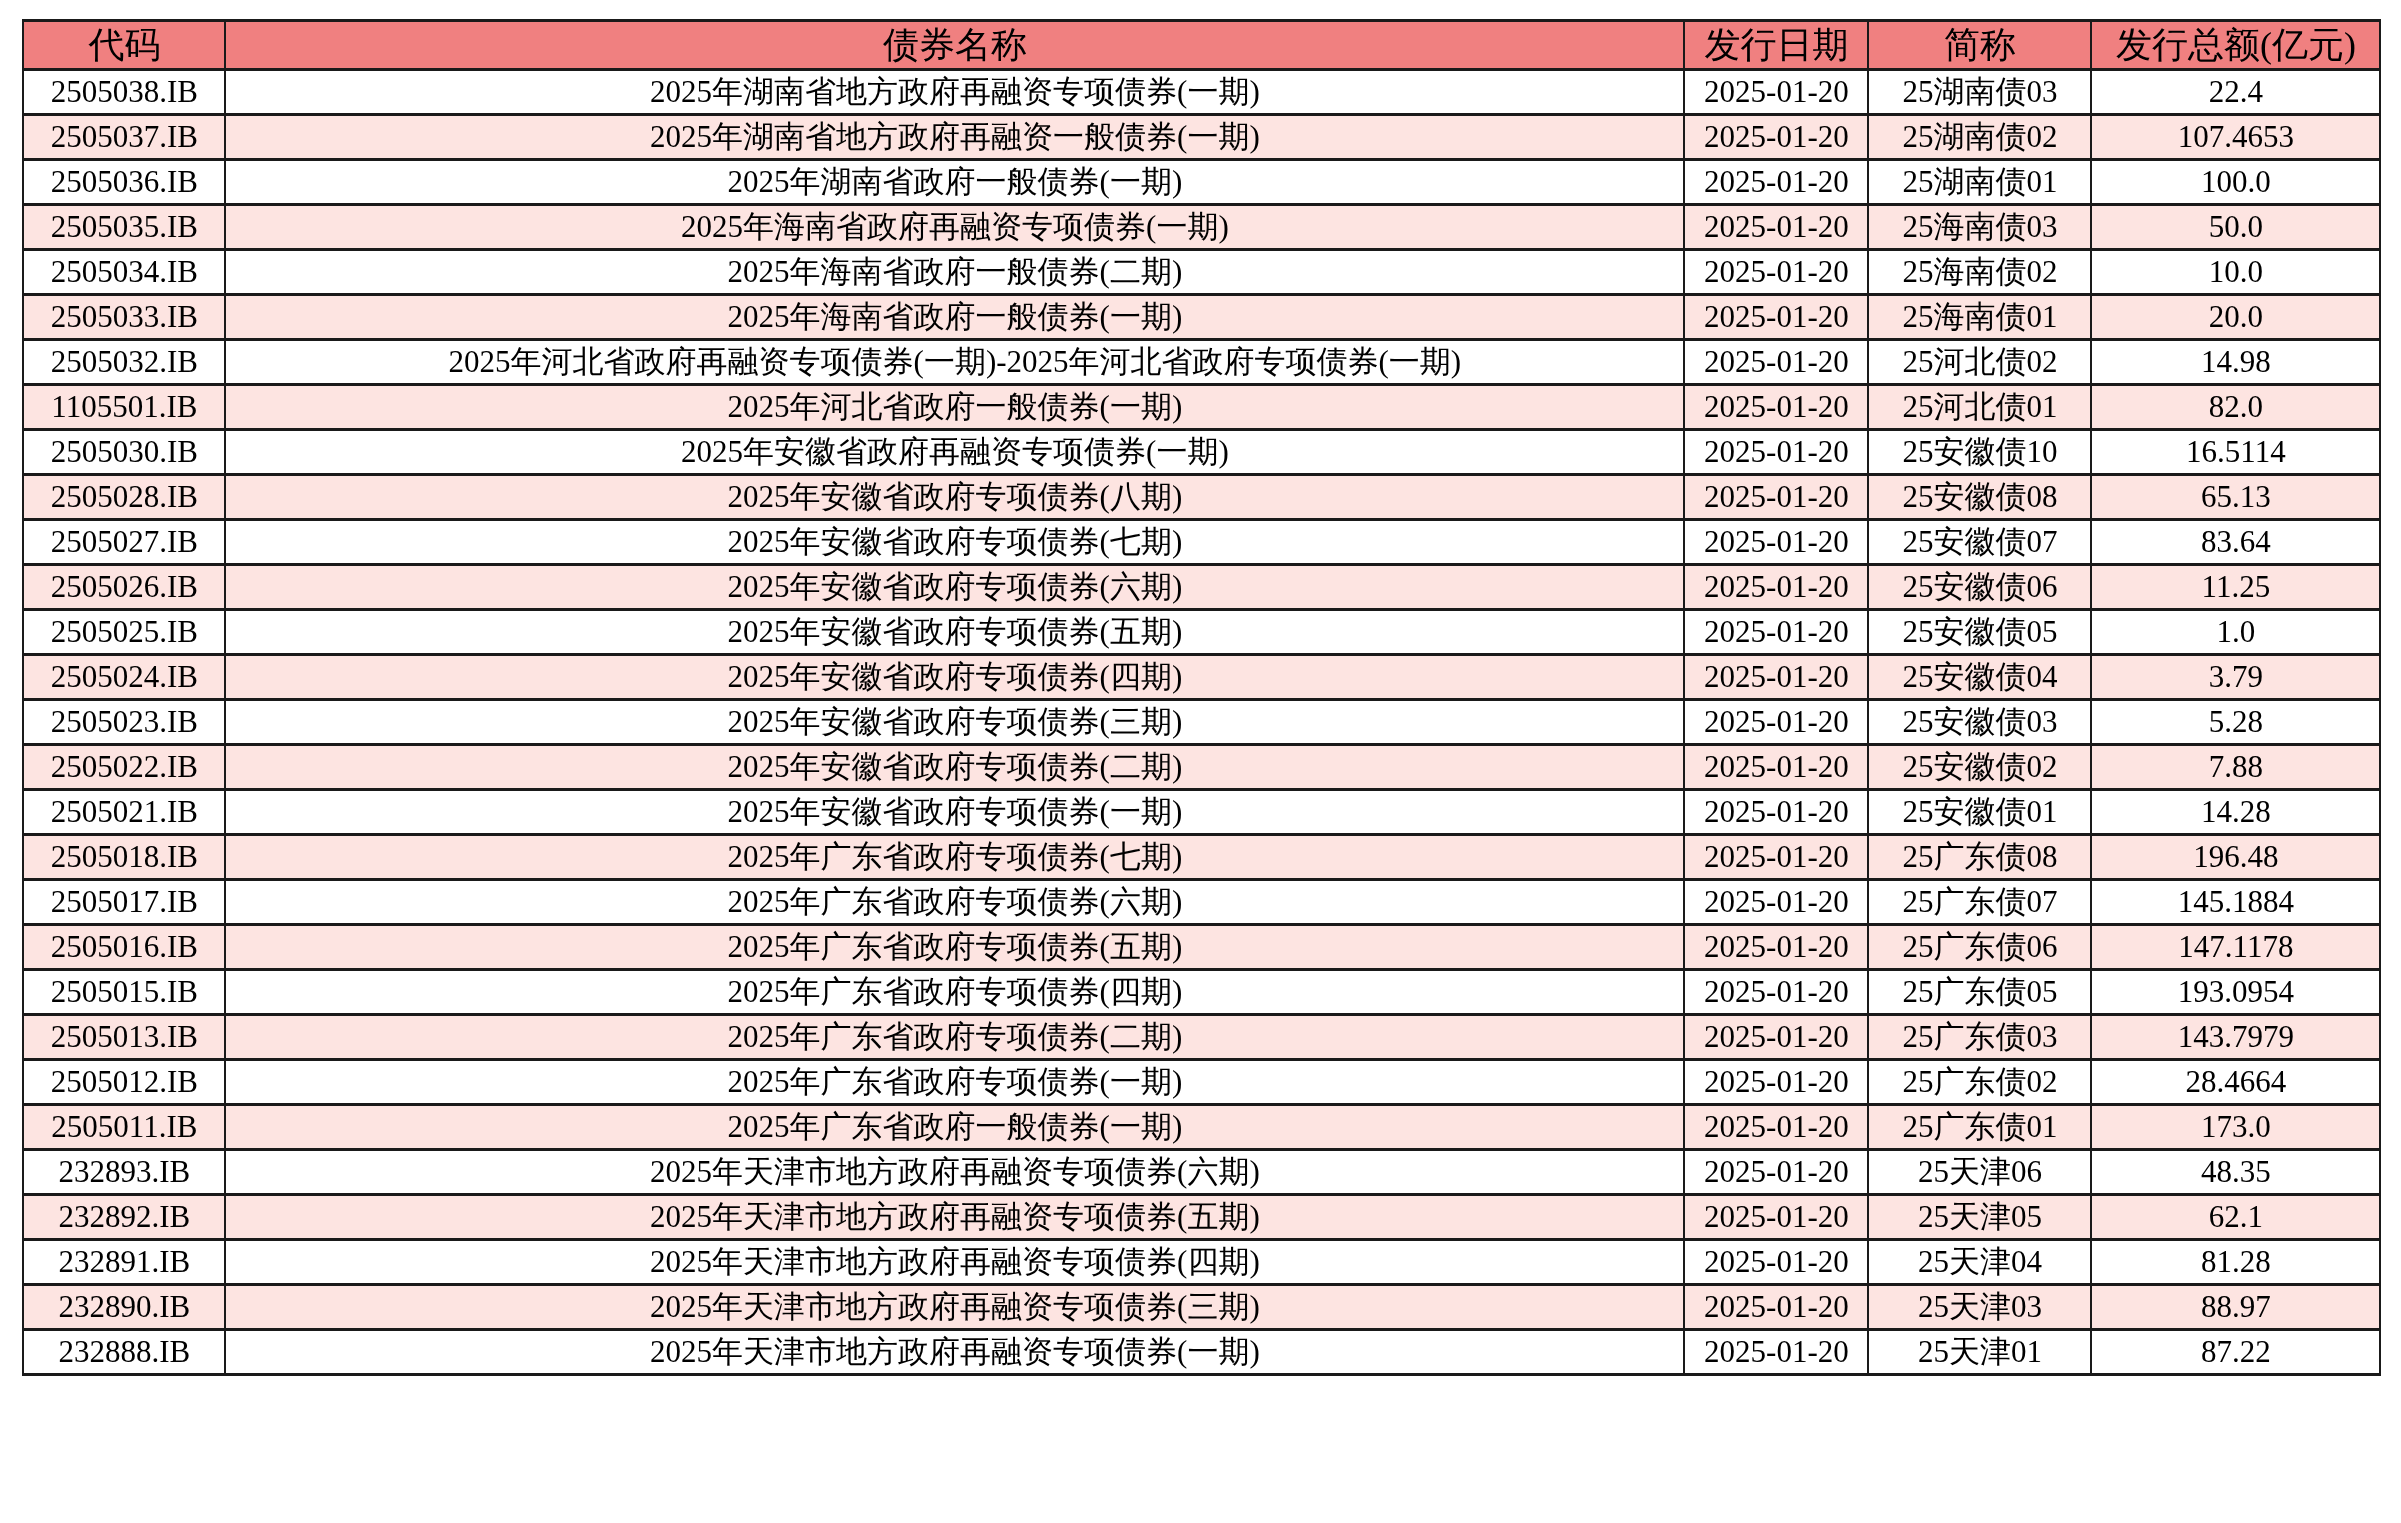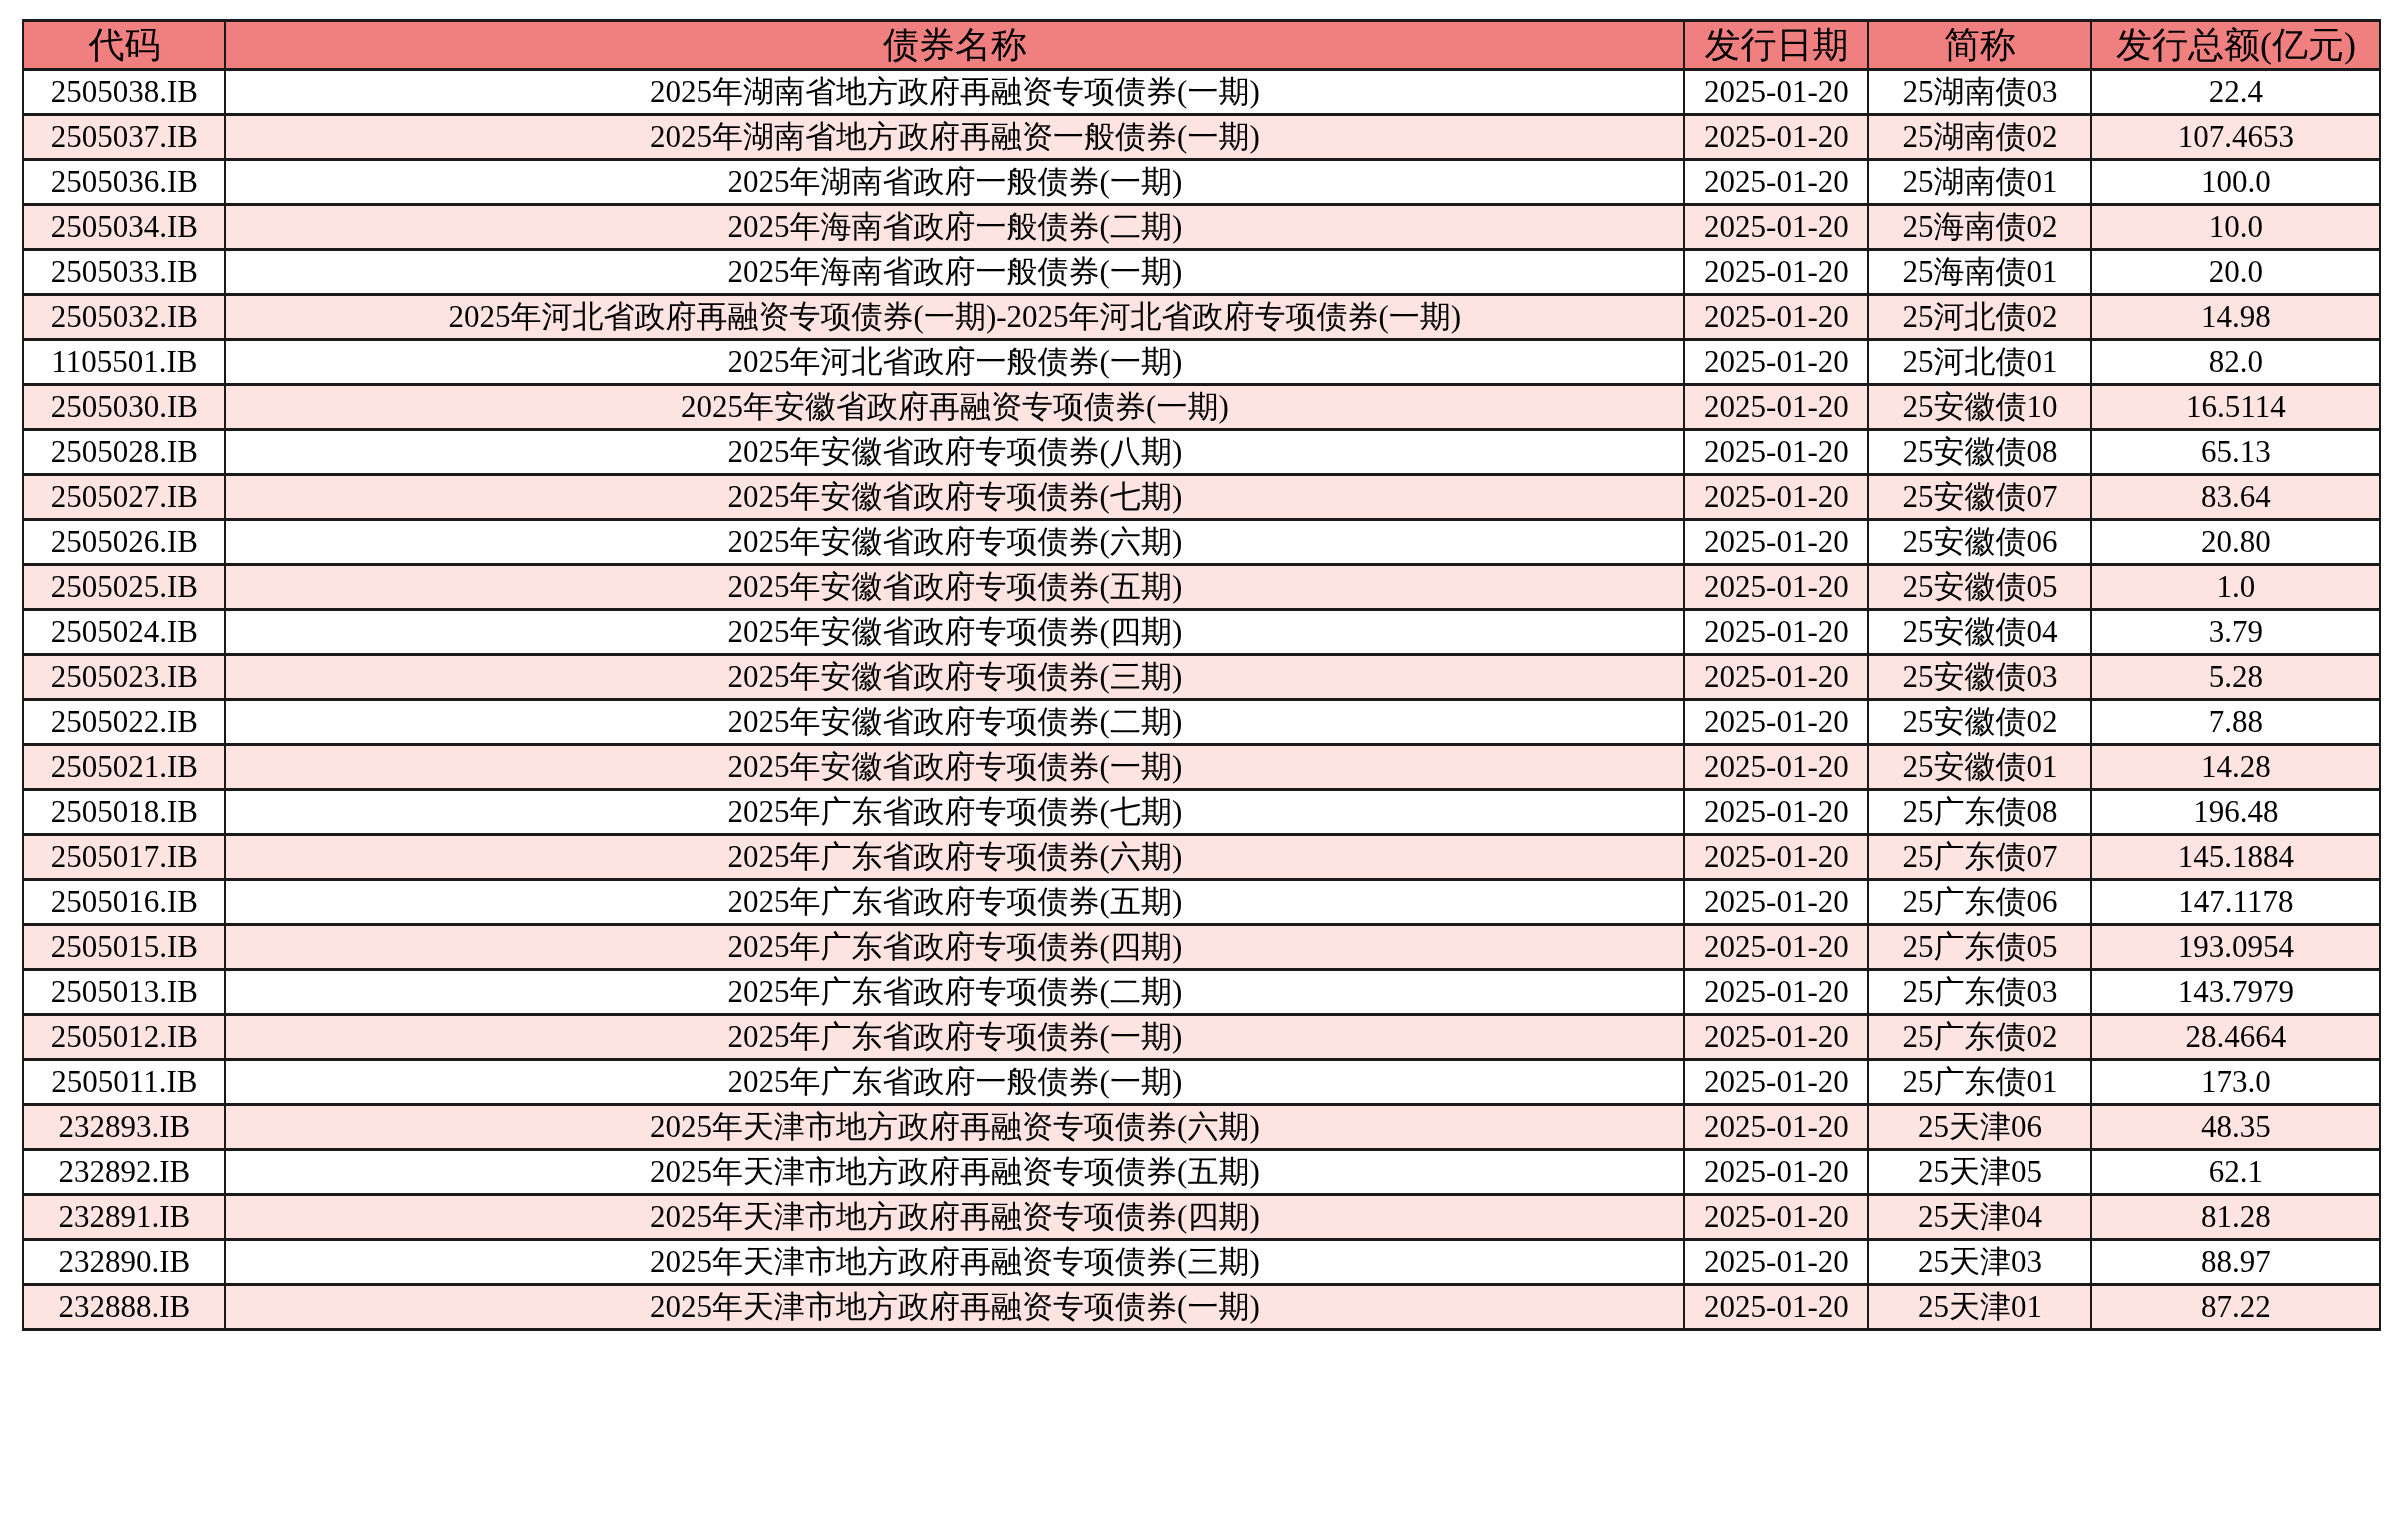--- a/index.html
+++ b/index.html
@@ -91,20 +91,27 @@
           <td>107.4653</td>
         </tr>
         <tr>
           <td>2505036.IB</td>
           <td>2025年湖南省政府一般债券(一期)</td>
           <td>2025-01-20</td>
           <td>25湖南债01</td>
           <td>100.0</td>
         </tr>
         <tr>
+          <td>2505035.IB</td>
+          <td>2025年海南省政府再融资专项债券(一期)</td>
+          <td>2025-01-20</td>
+          <td>25海南债03</td>
+          <td>50.0</td>
+        </tr>
+        <tr>
           <td>2505034.IB</td>
           <td>2025年海南省政府一般债券(二期)</td>
           <td>2025-01-20</td>
           <td>25海南债02</td>
           <td>10.0</td>
         </tr>
         <tr>
           <td>2505033.IB</td>
           <td>2025年海南省政府一般债券(一期)</td>
           <td>2025-01-20</td>
@@ -144,21 +151,21 @@
           <td>2025年安徽省政府专项债券(七期)</td>
           <td>2025-01-20</td>
           <td>25安徽债07</td>
           <td>83.64</td>
         </tr>
         <tr>
           <td>2505026.IB</td>
           <td>2025年安徽省政府专项债券(六期)</td>
           <td>2025-01-20</td>
           <td>25安徽债06</td>
-          <td>20.80</td>
+          <td>11.25</td>
         </tr>
         <tr>
           <td>2505025.IB</td>
           <td>2025年安徽省政府专项债券(五期)</td>
           <td>2025-01-20</td>
           <td>25安徽债05</td>
           <td>1.0</td>
         </tr>
         <tr>
           <td>2505024.IB</td>

